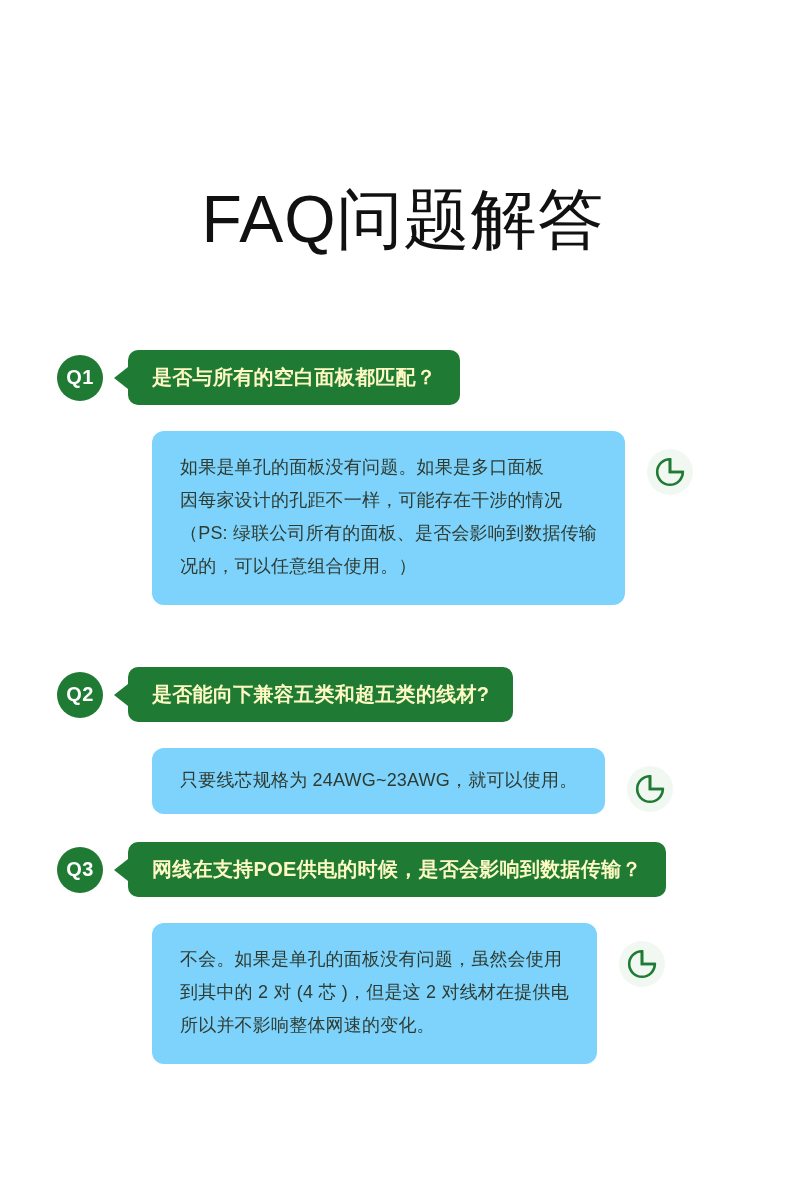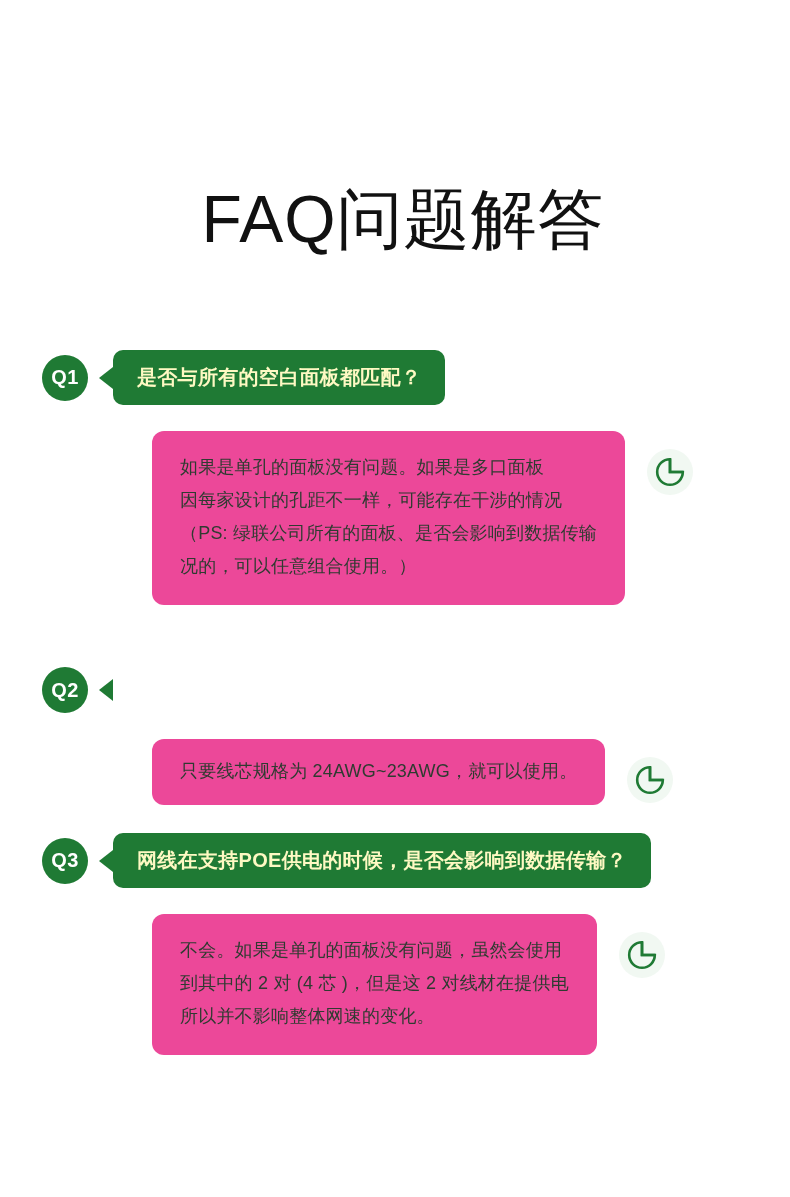--- a/index.html
+++ b/index.html
@@ -46,21 +46,21 @@
   }
   .faq-item {
     position: relative;
   }
 
   
   .q-row {
     position: relative;
     display: flex;
     align-items: center;
-    padding-left: 42px;
+    padding-left: 57px;
   }
   .q-badge {
     width: 46px;
     height: 46px;
     border-radius: 50%;
     background: #1f7a34;
     color: #ffffff;
     font-size: 20px;
     font-weight: bold;
     display: flex;
@@ -92,21 +92,21 @@
 
   
   .a-row {
     position: relative;
     display: flex;
     align-items: flex-start;
     padding-left: 152px;
     margin-top: 26px;
   }
   .a-bubble {
-    background: #ec4899;
+    background: #7dd3fc;
     color: #2f3b31;
     border-radius: 12px;
     padding: 20px 28px 22px 28px;
     font-size: 18px;
     line-height: 33px;
     letter-spacing: 0.2px;
     max-width: 470px;
   }
   .a-bubble.narrow {
     padding: 16px 28px 17px 28px;
@@ -163,20 +163,21 @@
             <path d="M27.8 15 L15 15 L15 2.2" fill="none" stroke="#1f7a34" stroke-width="2.6" stroke-linecap="round"></path>
           </svg>
         </div>
       </div>
     </div>
 
     <div class="faq-item i2">
       <div class="q-row">
         <div class="q-badge">Q2</div>
         <div class="q-arrow"></div>
+        <div class="q-bubble">是否能向下兼容五类和超五类的线材?</div>
       </div>
       <div class="a-row">
         <div class="a-bubble narrow">
           <span class="a-line">只要线芯规格为 24AWG~23AWG，就可以使用。</span>
         </div>
         <div class="a-mark">
           <svg width="30" height="30" viewBox="0 0 30 30" aria-hidden="true">
             <path d="M15 2.2 A12.8 12.8 0 1 0 27.8 15 L15 15 Z" fill="none" stroke="#1f7a34" stroke-width="2.6" stroke-linecap="round"></path>
             <path d="M27.8 15 L15 15 L15 2.2" fill="none" stroke="#1f7a34" stroke-width="2.6" stroke-linecap="round"></path>
           </svg>

